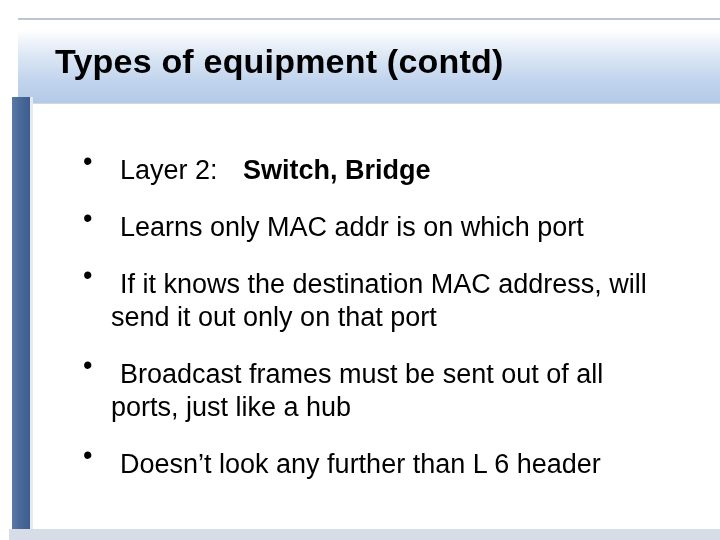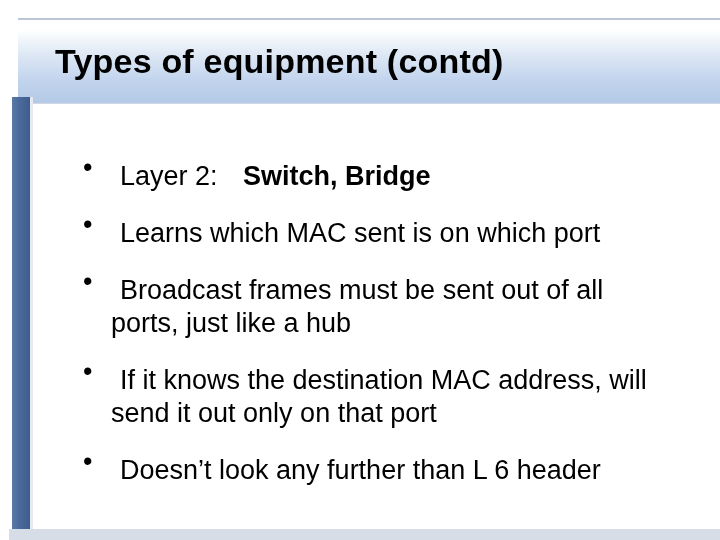--- a/index.html
+++ b/index.html
@@ -52,21 +52,20 @@
     ul.slide-list {
       list-style: none;
     }
     ul.slide-list li {
       position: relative;
       padding-left: 36px;
       font-size: 27px;
       line-height: 1.22;
       color: #000000;
       margin-bottom: 6px;
-      margin-top: 6px;
     }
     ul.slide-list li::before {
       content: "•";
       position: absolute;
       left: 8px;
       top: 0;
       font-size: 27px;
       color: #000000;
     }
     .bold { font-weight: bold; }
@@ -87,27 +86,27 @@
 </div>
 
 <div class="vbar"></div>
 
 <div class="content">
   <ul class="slide-list">
     <li>
       <span>Layer 2: </span><span class="bold">Switch, Bridge</span><span></span>
     </li>
     <li>
-      <span>Learns which MAC sent is on which port</span>
+      <span>Learns only MAC addr is on which port</span>
+    </li>
+    <li>
+      <span>If it knows the destination MAC address, will send it out only on that port</span>
     </li>
     <li>
       <span>Broadcast frames must be sent out of all ports, just like a hub</span>
-    </li>
-    <li>
-      <span>If it knows the destination MAC address, will send it out only on that port</span>
     </li>
     <li>
       <span>Doesn’t look any further than L 6 header</span>
     </li>
   </ul>
 </div>
 
 <div class="bottom-line"></div>
 
 </body></html>

